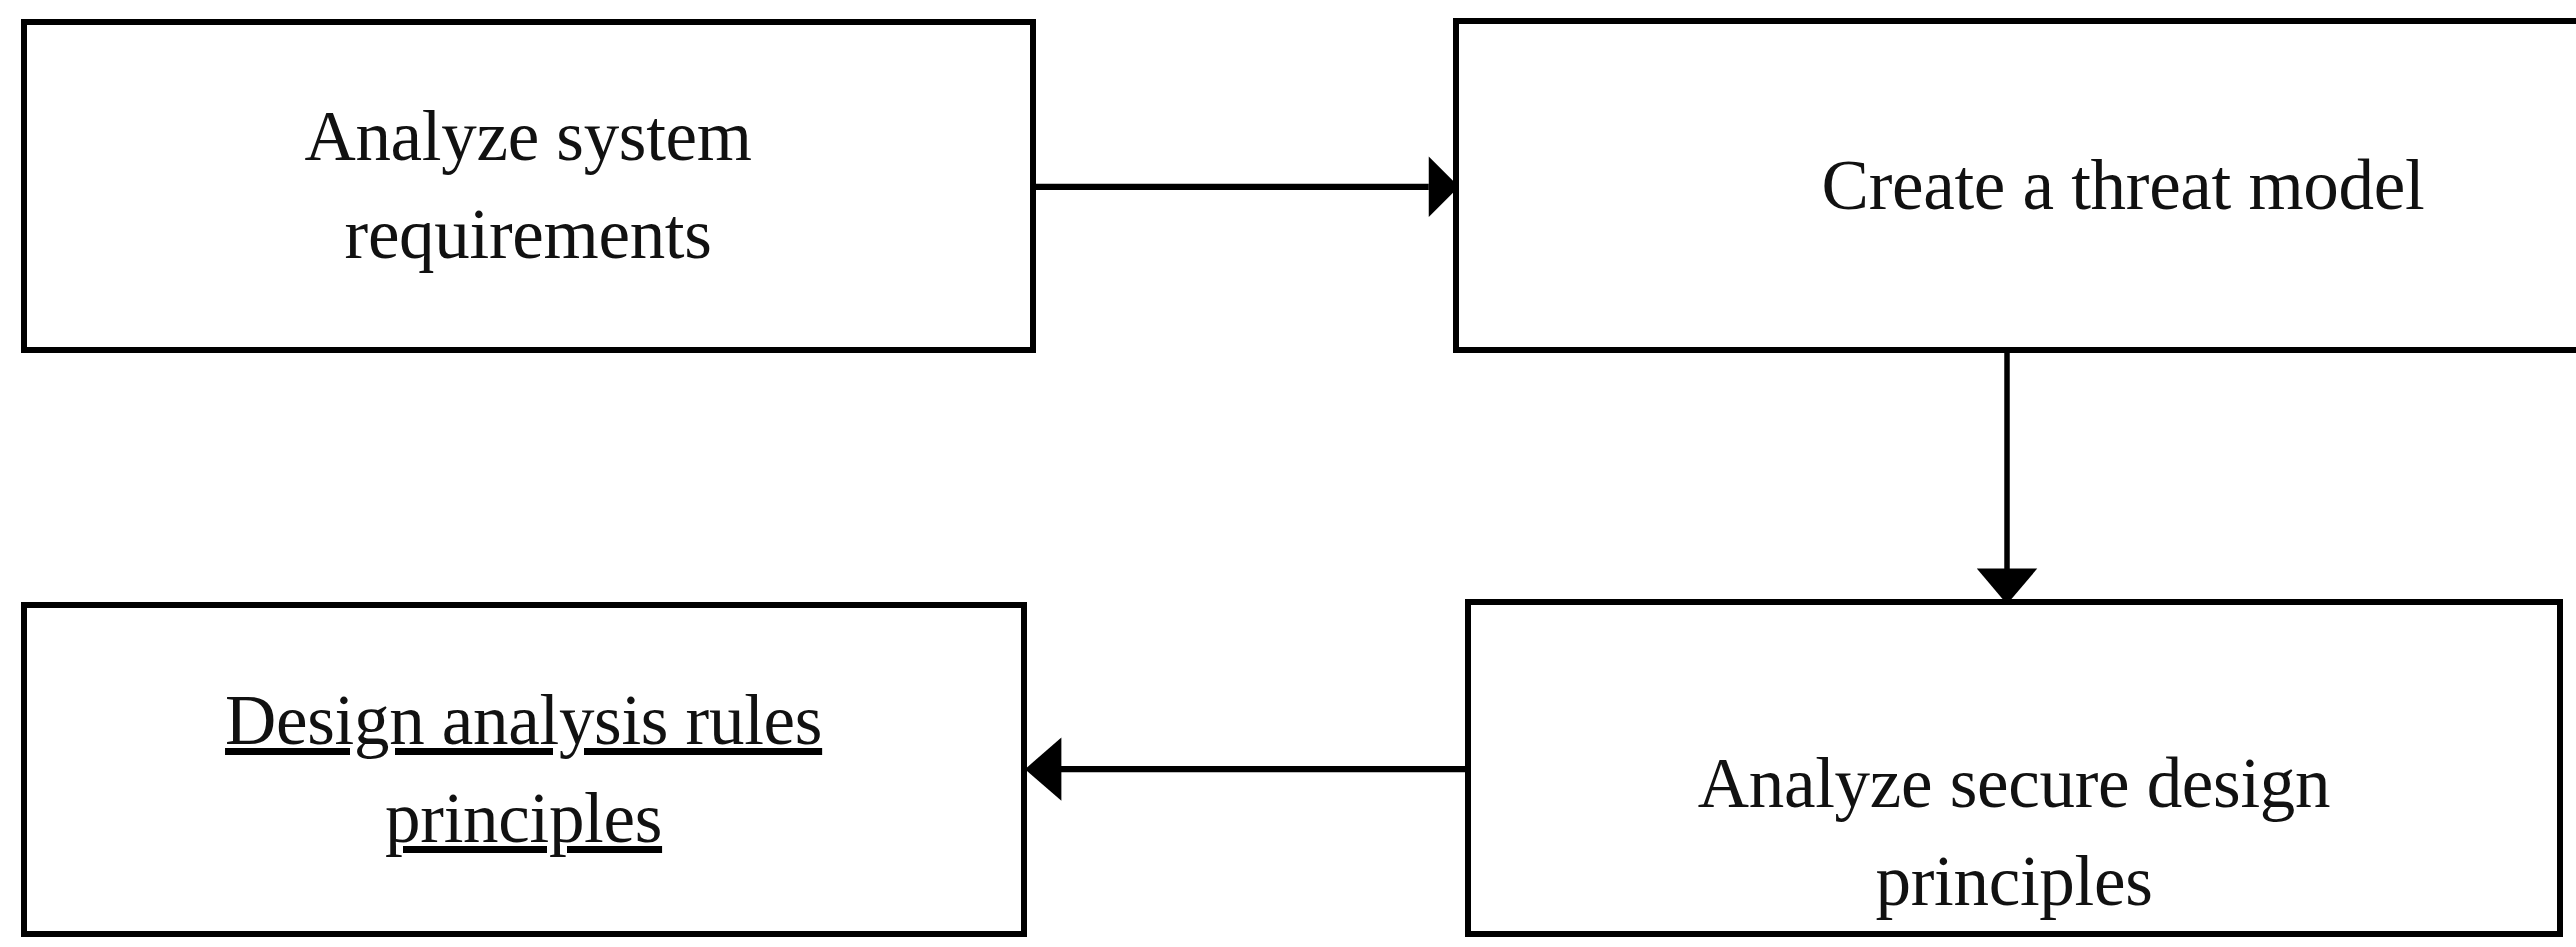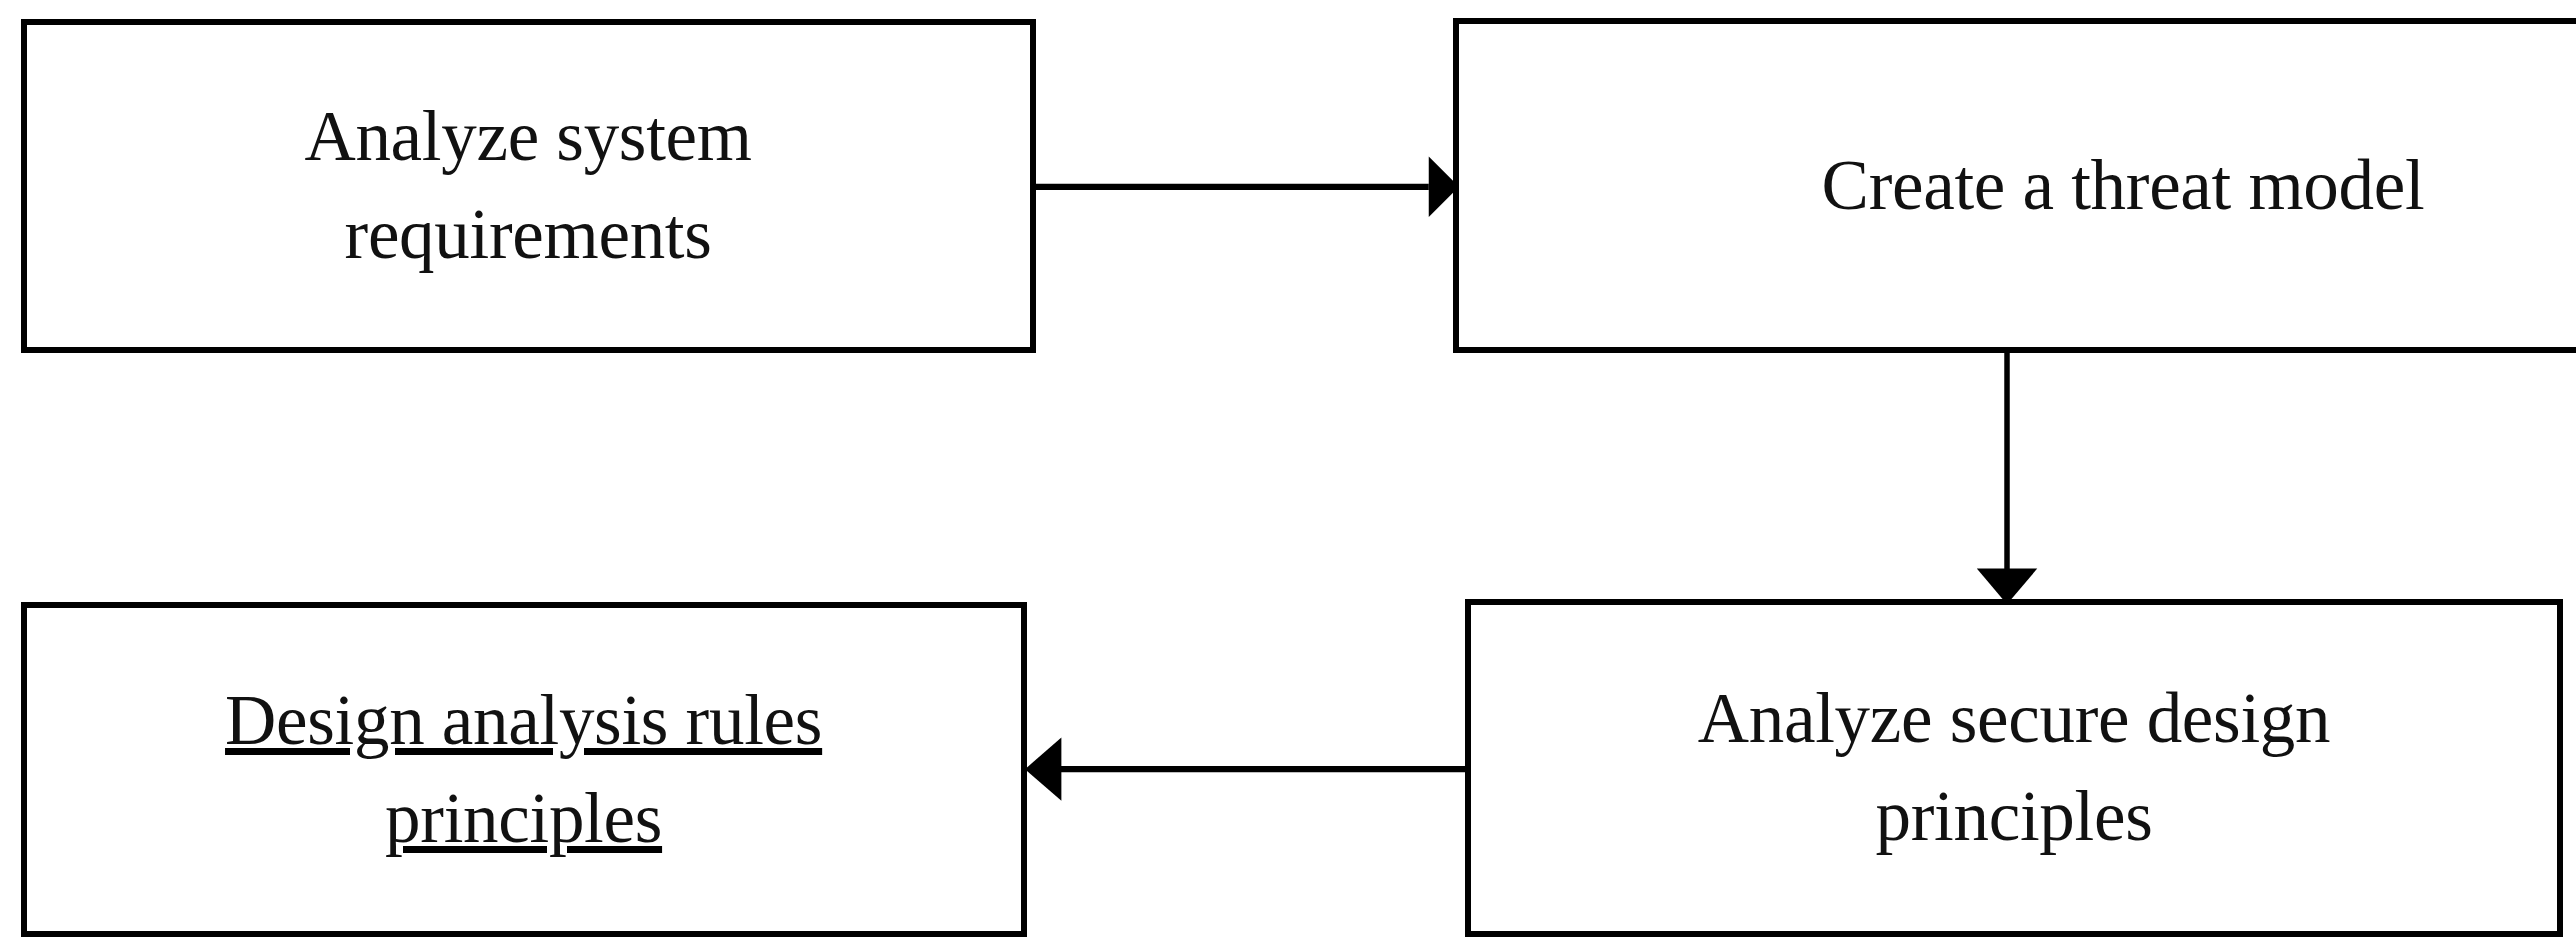--- a/index.html
+++ b/index.html
@@ -40,21 +40,21 @@
   #node-analyze-requirements {
     left: 20.6px;  top: 19px;  width: 1015px; height: 334px;
   }
   #node-threat-model {
     left: 1453px; top: 18px;  width: 1340px; height: 335px; text-align: center;
   }
   #node-design-rules {
     left: 20.6px;  top: 602px; width: 1006px; height: 335px; text-decoration: underline;
   }
   #node-secure-principles {
-    left: 1465px; top: 599px; width: 1098px; height: 338px;
+    left: 1465px; top: 599px; width: 1098px; height: 338px; align-items: flex-end;
   }
   
   #connectors {
     position: absolute;
     left: 0; top: 0;
     width: 2576px; height: 947px;
     pointer-events: none;
   }
   .edge-hit {
     position: absolute;

